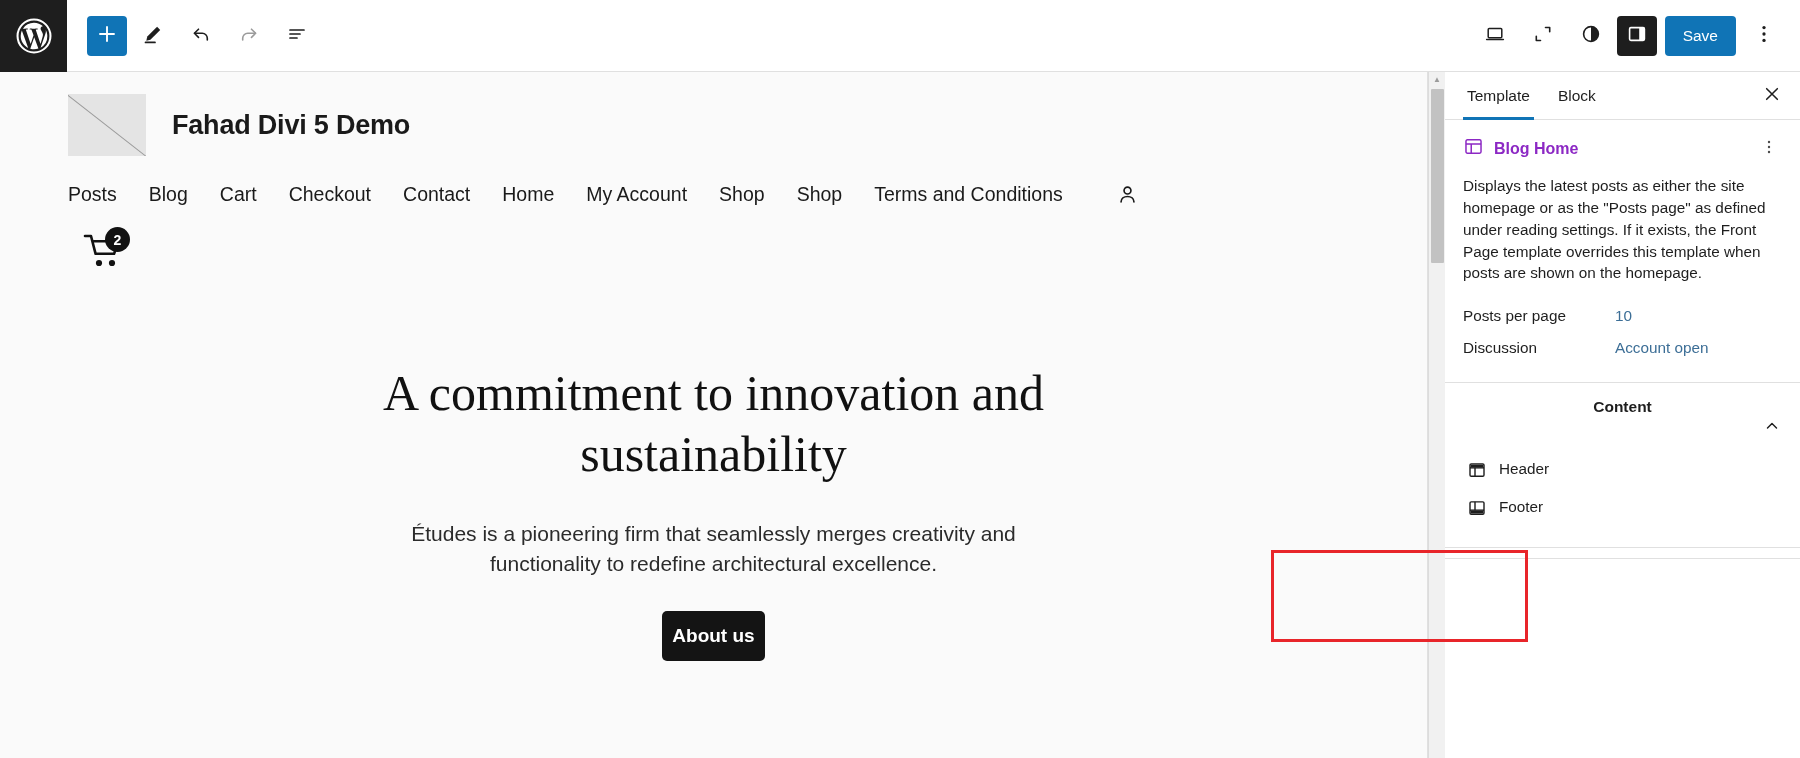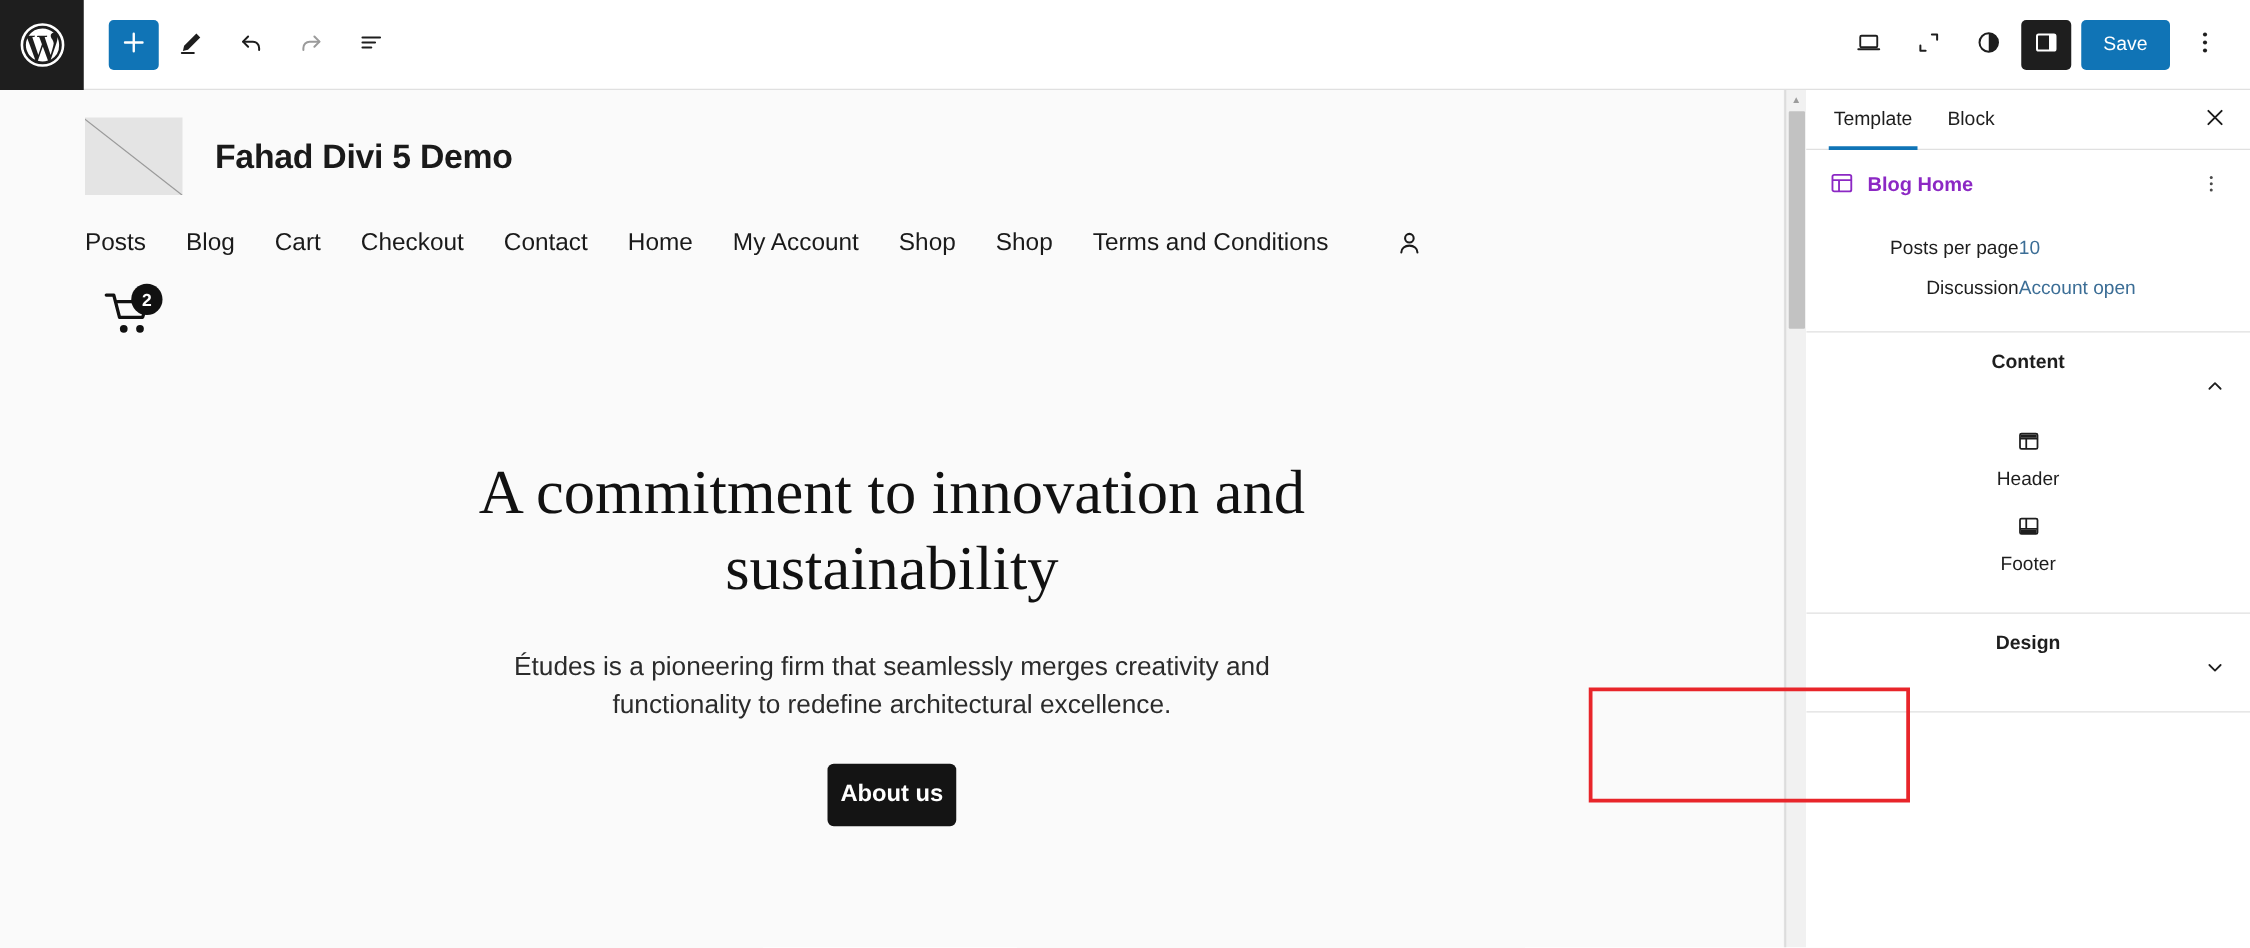--- a/index.html
+++ b/index.html
@@ -205,38 +205,38 @@
     background: none; border: none;
   }
   .tmpl-desc {
     padding: 8px 20px 0 18px;
     font-size: 15.3px; line-height: 1.43; color: #1e1e1e;
   }
 
   .kv-list { padding: 16px 18px 8px 18px; }
   .kv-row {
     display: flex; align-items: center;
-    padding: 7px 0; font-size: 15.3px; text-align: right;
+    padding: 7px 0; font-size: 15.3px;
   }
   .kv-key { color: #1e1e1e; width: 152px; }
   .kv-val { color: #3c6e96; cursor: pointer; }
 
   .section-sep { border-top: 1px solid #e0e0e0; margin-top: 10px; }
   .section-head {
     display: flex; align-items: center;
     padding: 15px 18px; cursor: pointer; flex-direction: column;
   }
   .section-head .stitle { font-size: 15.5px; font-weight: 700; color: #1e1e1e; }
   .section-head .chev { margin-left: auto; color: #1e1e1e; display: flex; }
 
   .content-items { padding: 0 12px 10px 12px; position: relative; }
   .content-item {
-    display: flex; align-items: center; gap: 12px;
+    display: flex; gap: 12px;
     padding: 9px 10px; border-radius: 3px; cursor: pointer;
-    font-size: 15.3px; color: #1e1e1e; flex-direction: column;
+    font-size: 15.3px; color: #1e1e1e;
   }
   .content-item .ci-icon { display: flex; color: #1e1e1e; }
 
   
   .redbox {
     position: absolute;
     left: 1271px; top: 478px;
     width: 257px; height: 92px;
     border: 3px solid #e8252a;
     pointer-events: none; z-index: 40;
@@ -439,20 +439,21 @@
             <span>
               <svg width="18" height="18" viewBox="0 0 24 24" fill="#4a4a4a">
                 <circle cx="12" cy="5.4" r="1.6"></circle>
                   <circle cx="12" cy="12" r="1.6"></circle>
                   <circle cx="12" cy="18.6" r="1.6"></circle>
               </svg>
             </span>
           </button>
         </div>
 
+        <div class="tmpl-desc">Displays the latest posts as either the site homepage or as the "Posts page" as defined under reading settings. If it exists, the Front Page template overrides this template when posts are shown on the homepage.</div>
 
         <div class="kv-list">
           <div class="kv-row">
             <span class="kv-key">Posts per page</span>
             <span class="kv-val">10</span>
           </div>
           <div class="kv-row">
             <span class="kv-key">Discussion</span>
             <span class="kv-val">Account open</span>
           </div>
@@ -489,28 +490,20 @@
                 <path d="M4.4 15.4h15.2v3.2H4.4z" fill="#1e1e1e"></path>
                 <path d="M9.6 4.6v10" stroke="#1e1e1e" stroke-width="1.7"></path>
               </svg>
             </span>
             <span>Footer</span>
           </div>
         </div>
 
         <div class="section-sep"></div>
 
-        <div class="section-head">
-          <span class="stitle">Design</span>
-          <span class="chev">
-            <svg width="20" height="20" viewBox="0 0 24 24" fill="none">
-              <path d="M6.6 9.6L12 15l5.4-5.4" stroke="#1e1e1e" stroke-width="1.7" stroke-linecap="round" stroke-linejoin="round"></path>
-            </svg>
-          </span>
-        </div>
 
         <div class="section-sep"></div>
       </div>
     </div>
 
     <div class="redbox"></div>
   </div>
 </div>
 
 </body></html>

